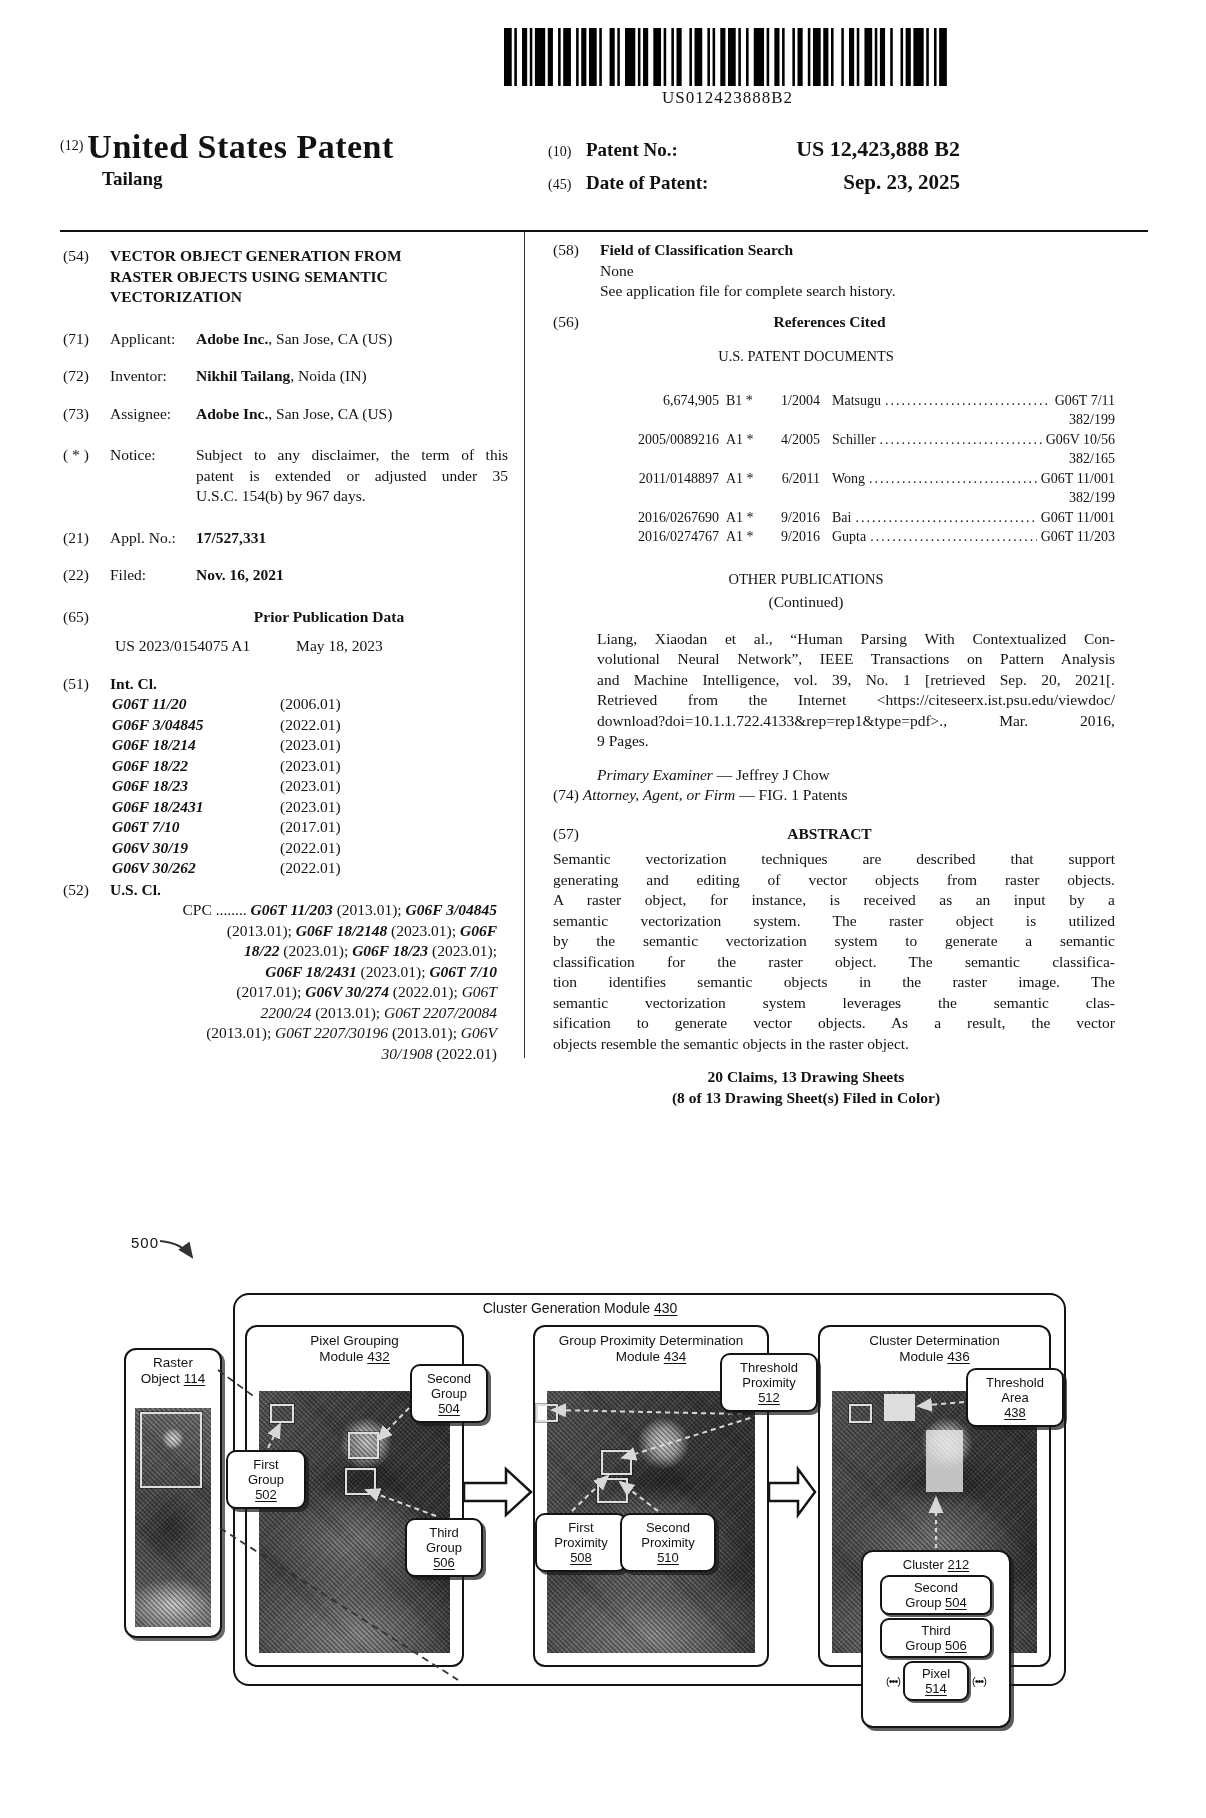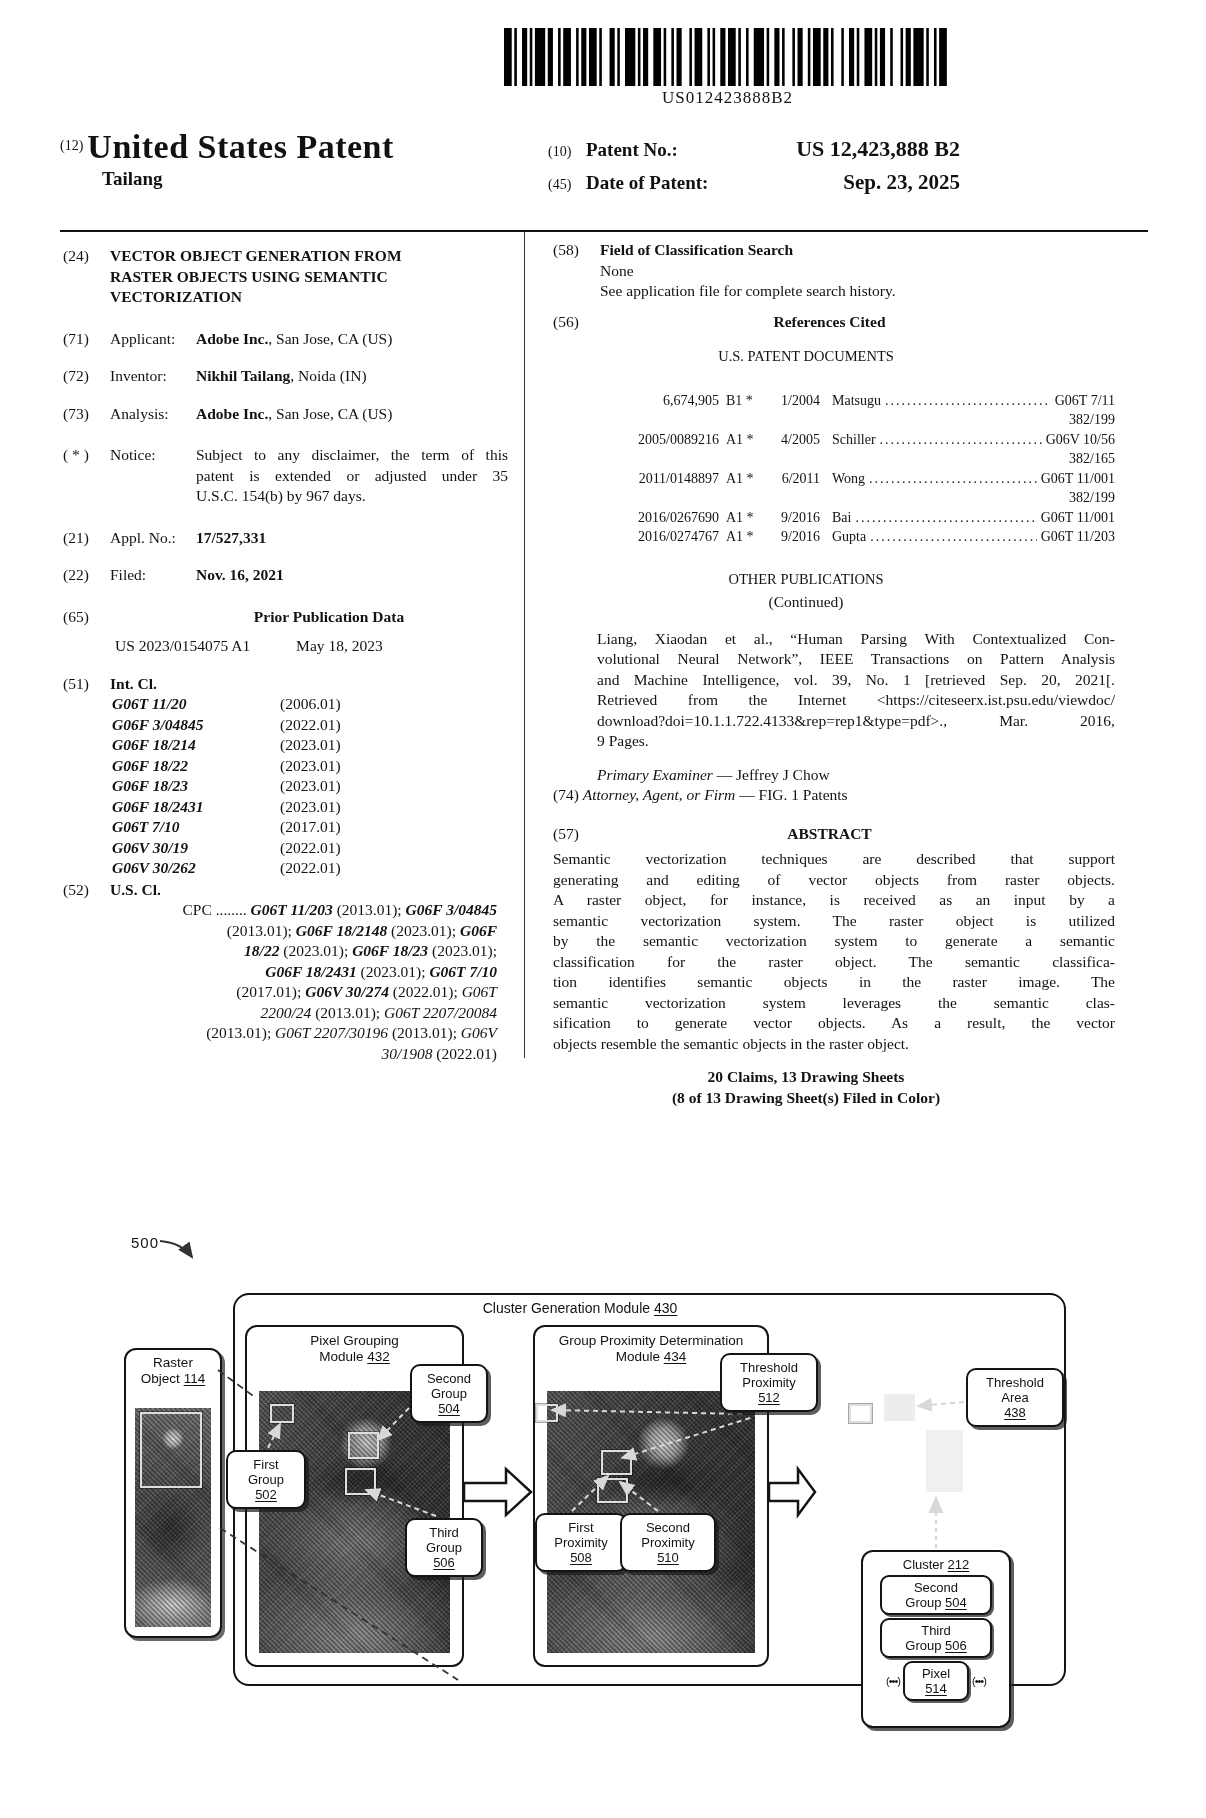--- a/index.html
+++ b/index.html
@@ -181,40 +181,40 @@
       <span class="hr-tag">(45)</span>
       <span class="hr-label">Date of Patent:</span>
       <span class="hr-val2">Sep. 23, 2025</span>
     </div>
   </div>
   <div class="rule"></div>
   <div class="vdiv"></div>
 
   <div class="lcol">
     <div class="trow2" style="margin-top:6px;">
-      <span>(24)</span>
+      <span>(54)</span>
       <div class="title54">
           <div>VECTOR OBJECT GENERATION FROM</div>
           <div>RASTER OBJECTS USING SEMANTIC</div>
           <div>VECTORIZATION</div>
         </div>
     </div>
     <div class="trow sec-lg">
       <span>(71)</span>
       <span>Applicant:</span>
       <span><span class="b">Adobe Inc.</span><span>, San Jose, CA (US)</span></span>
     </div>
     <div class="trow sec">
       <span>(72)</span>
       <span>Inventor:</span>
       <span><span class="b">Nikhil Tailang</span><span>, Noida (IN)</span></span>
     </div>
     <div class="trow sec">
       <span>(73)</span>
-      <span>Analysis:</span>
+      <span>Assignee:</span>
       <span><span class="b">Adobe Inc.</span><span>, San Jose, CA (US)</span></span>
     </div>
     <div class="trow sec-lg">
       <span>( * )</span>
       <span>Notice:</span>
       <div>
           <div class="jl">Subject to any disclaimer, the term of this</div>
           <div class="jl">patent is extended or adjusted under 35</div>
           <div class="jl jl-last">U.S.C. 154(b) by 967 days.</div>
         </div>
@@ -402,20 +402,24 @@
       <div class="raster-img photo"></div>
       <div class="sq" style="left:14px;top:62px;width:58px;height:72px;"></div>
     </div>
 
     <div class="panel" id="p1" style="left:245px;top:97px;width:215px;height:338px;">
       <div class="panel-label">Pixel Grouping<br>Module <u>432</u></div>
       <div class="panel-img photo"></div>
     </div>
     <div class="panel" id="p2" style="left:533px;top:97px;width:232px;height:338px;">
       <div class="panel-label">Group Proximity Determination<br>Module <u>434</u></div>
+      <div class="panel-img photo"></div>
+    </div>
+    <div class="panel" id="p3" style="left:818px;top:97px;width:229px;height:338px;">
+      <div class="panel-label">Cluster Determination<br>Module <u>436</u></div>
       <div class="panel-img photo"></div>
     </div>
 
     <div class="sq" style="left:270px;top:176px;width:20px;height:15px;"></div>
     <div class="sq" style="left:348px;top:204px;width:27px;height:23px;"></div>
     <div class="sq" style="left:345px;top:240px;width:27px;height:23px;"></div>
     <div class="sq" style="left:536px;top:176px;width:18px;height:14px;"></div>
     <div class="sq" style="left:601px;top:222px;width:27px;height:21px;"></div>
     <div class="sq" style="left:597px;top:250px;width:27px;height:21px;"></div>
     <div class="sq" style="left:849px;top:176px;width:19px;height:15px;"></div>

